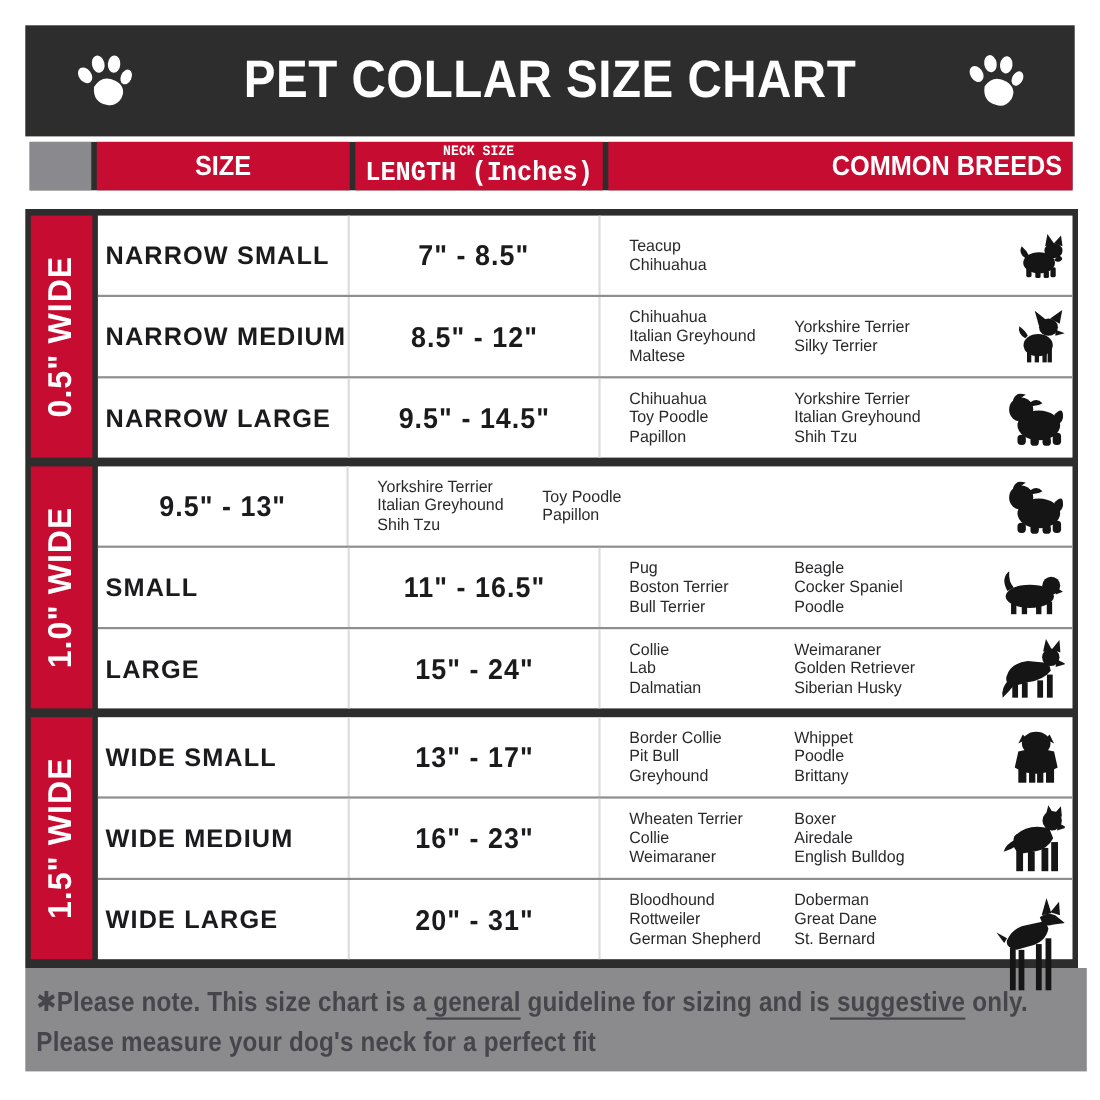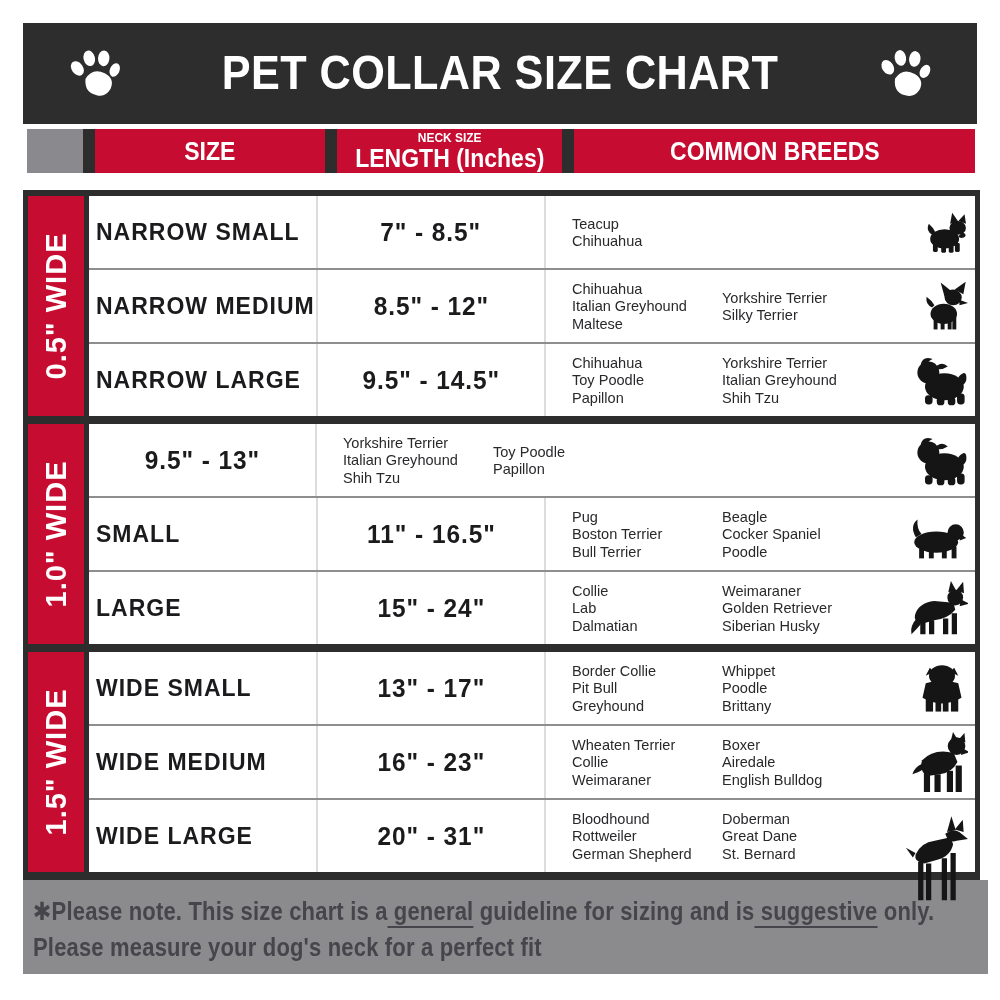--- a/index.html
+++ b/index.html
@@ -13,25 +13,25 @@
   .page-title{position:absolute;left:50%;top:50%;
     transform:translate(-50%,-52%) scaleX(.9);transform-origin:50% 50%;
     font-size:48px;font-weight:bold;color:#fff;white-space:nowrap;letter-spacing:.5px;}
   .paw{display:block;}
   .paw svg{width:56px;height:56px;display:block;}
   .paw.left svg{transform:rotate(-14deg);}
   .paw.right svg{transform:rotate(-10deg);}
 
   
   .header-row{position:absolute;left:27px;top:129px;width:948px;height:44px;
-    background:var(--frame-dark);display:flex;gap:12px;}
+    background:var(--frame-dark);display:flex;gap:5px;}
   .corner{width:56px;background:var(--corner-gray);}
   .hcell{background:var(--accent-red);color:#fff;display:flex;flex-direction:column;
     align-items:center;justify-content:center;line-height:1.05;}
-  .hcell.size{width:230px;} .hcell.length{width:225px;} .hcell.breeds{flex:1;}
+  .hcell.size{width:230px;} .hcell.length{width:225px;font-family:Liberation Mono, monospace;} .hcell.breeds{flex:1;align-items:flex-end;}
   .h1{display:inline-block;font-size:25px;font-weight:bold;transform:scaleX(.92);
     transform-origin:50% 50%;white-space:nowrap;}
   .h-small{display:inline-block;font-size:13px;font-weight:bold;transform:scaleX(.92);
     transform-origin:50% 50%;white-space:nowrap;margin-bottom:1px;}
 
   
   .table-body{position:absolute;left:23px;top:190px;width:957px;box-sizing:border-box;
     background:var(--frame-dark);padding:6px 5px 8px 5px;display:flex;flex-direction:column;
     gap:8px;z-index:2;}
   .group{display:flex;height:220px;background:var(--frame-dark);}

